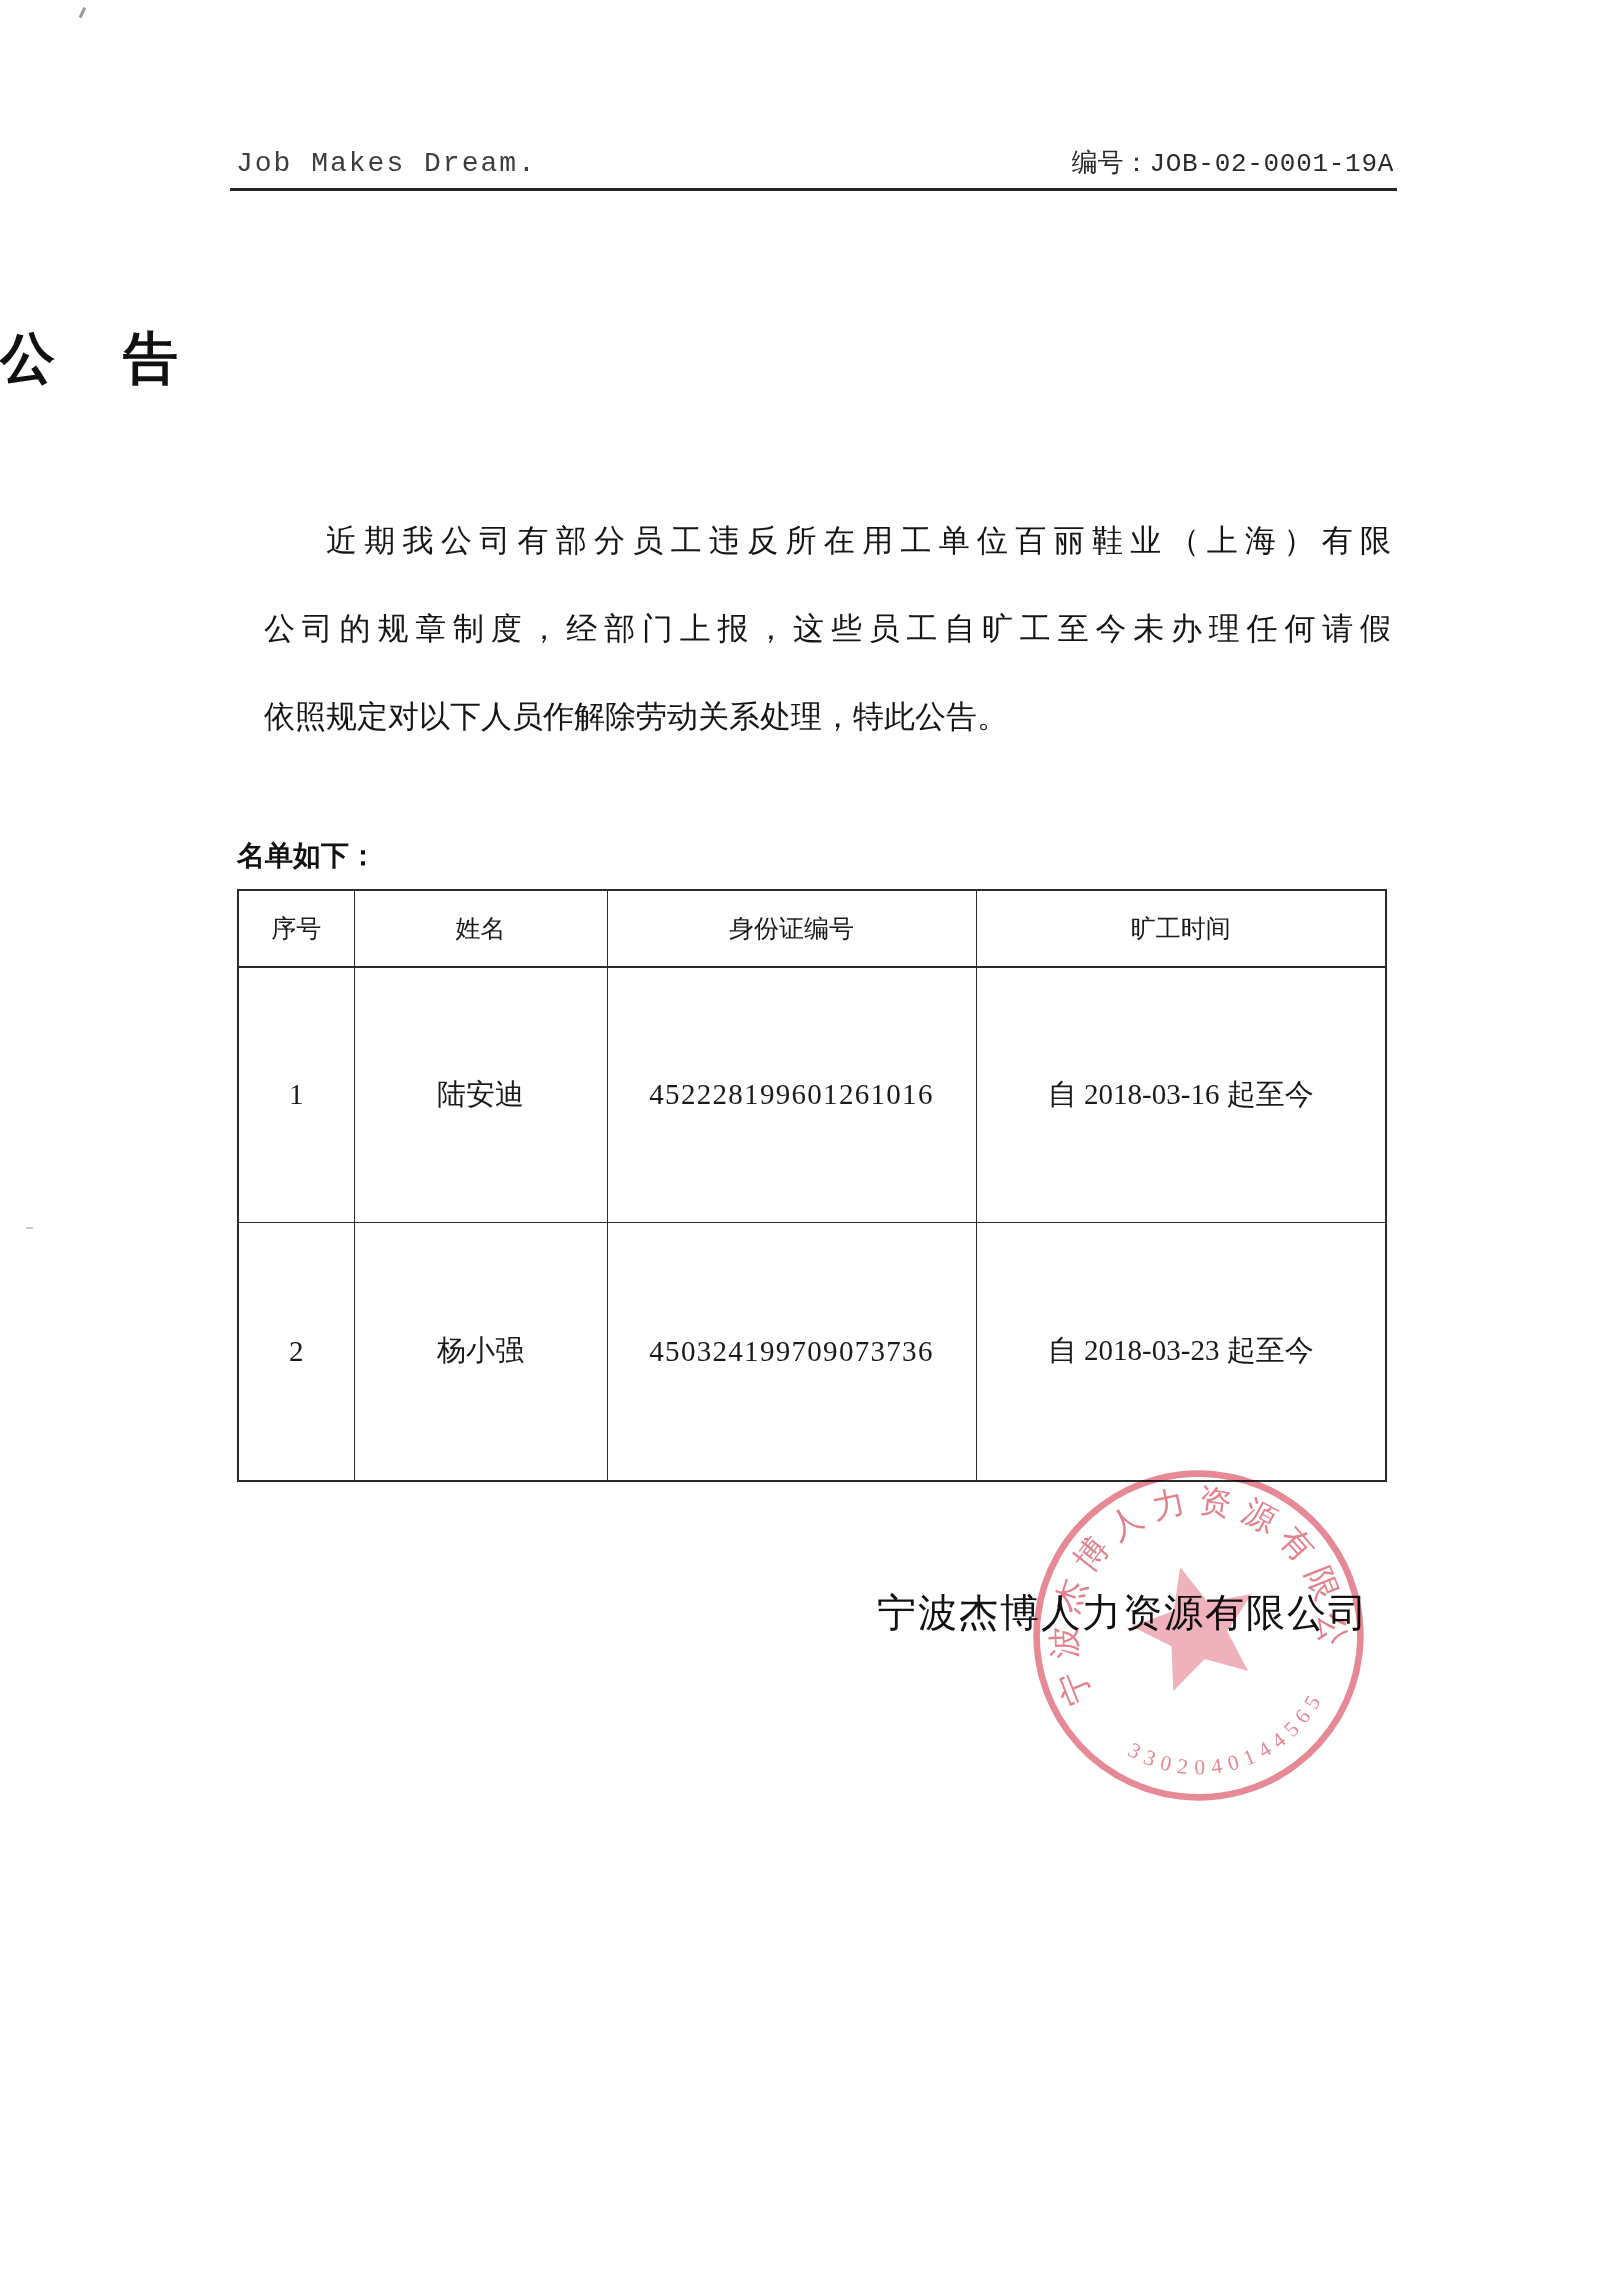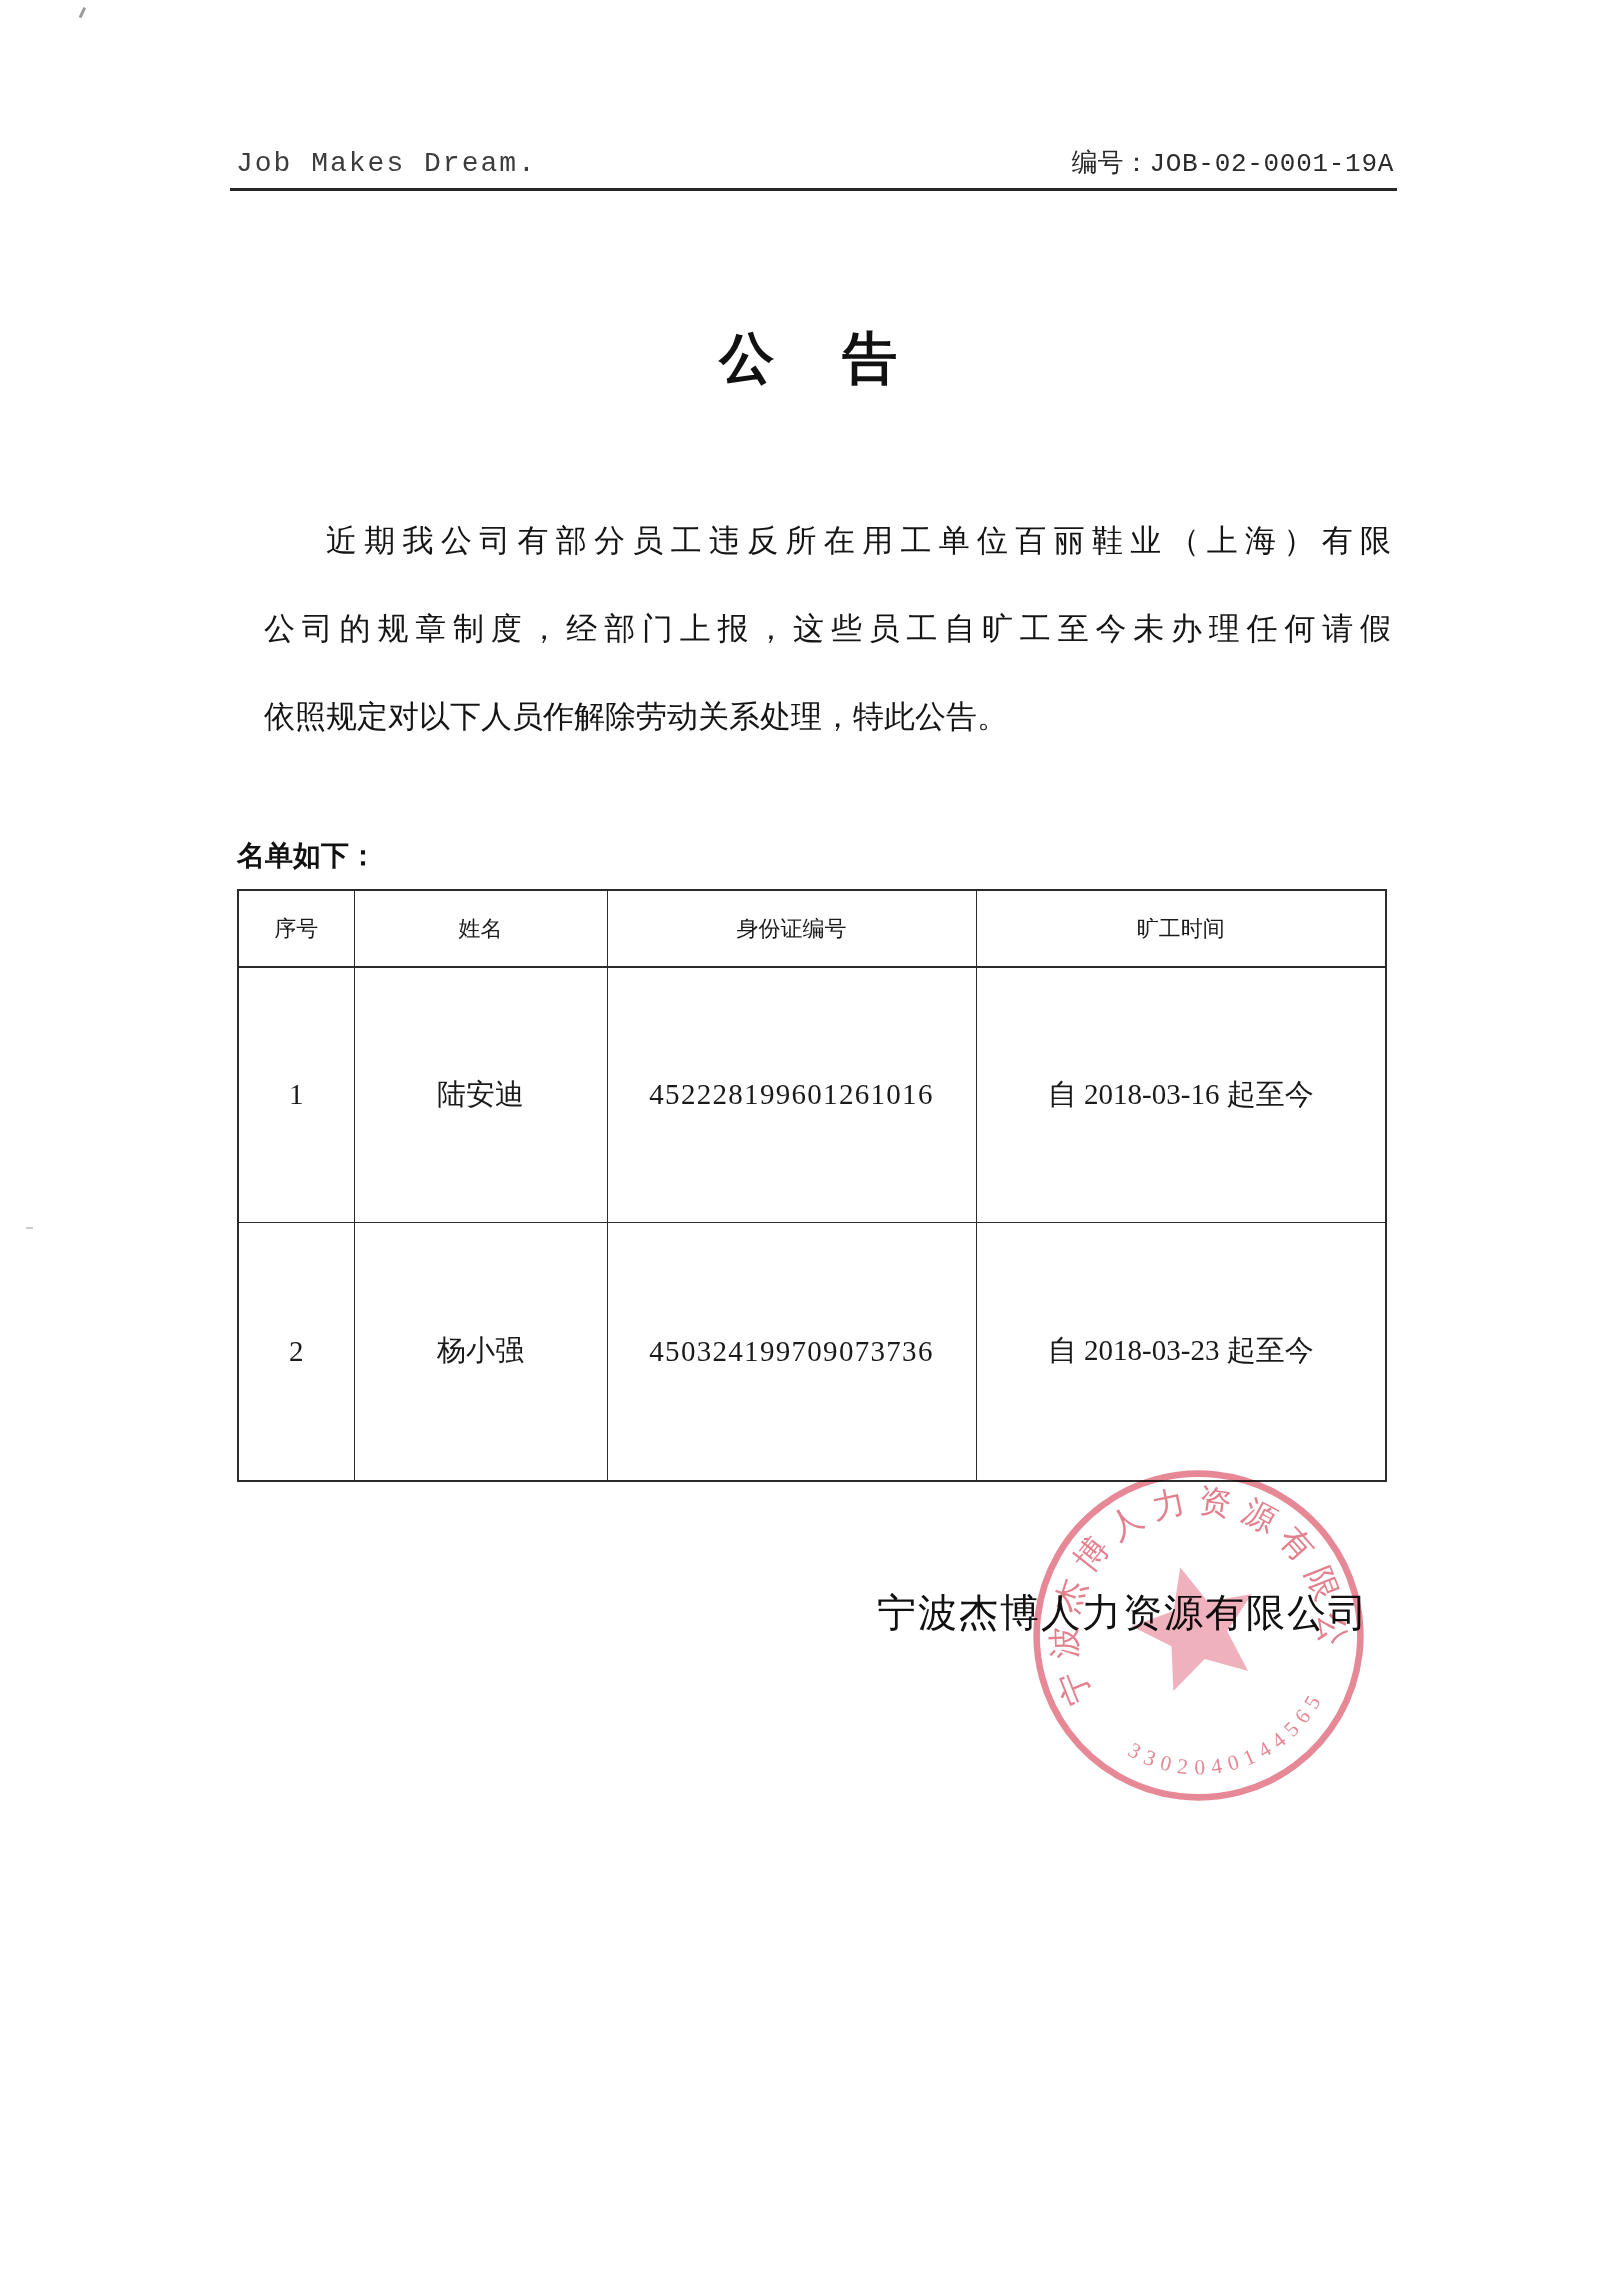--- a/index.html
+++ b/index.html
@@ -40,21 +40,20 @@
     position: absolute;
     left: 230px; right: 226px; top: 188px;
     height: 3.3px;
     background: #262626;
   }
 
   
   .doc-title {
     position: absolute;
     left: 0; right: 0; top: 322px;
-    text-align: center;
     font-size: 55px;
     font-weight: 700;
     letter-spacing: 6.5px;
     color: #111;
   }
 
   
   .doc-body {
     position: absolute;
     left: 236px; right: 232px; top: 497px;
@@ -98,21 +97,21 @@
   .roster col.c4 { width: 410px; }
   .roster th, .roster td {
     border: 1.3px solid #2b2b2b;
     text-align: center;
     vertical-align: middle;
     font-weight: 400;
     padding: 0;
   }
   .roster { border: 2px solid #2b2b2b; }
   .roster thead tr { height: 77px; }
-  .roster thead th { border-bottom-width: 2px; font-size: 22px; }
+  .roster thead th { border-bottom-width: 2px; font-size: 25px; }
   .roster tbody tr.r1 { height: 255px; }
   .roster tbody tr.r2 { height: 259px; }
   .roster .idnum { letter-spacing: 1.3px; }
 
   
   .signature {
     position: absolute;
     right: 254px; top: 1587px;
     text-align: right;
     z-index: 2;

